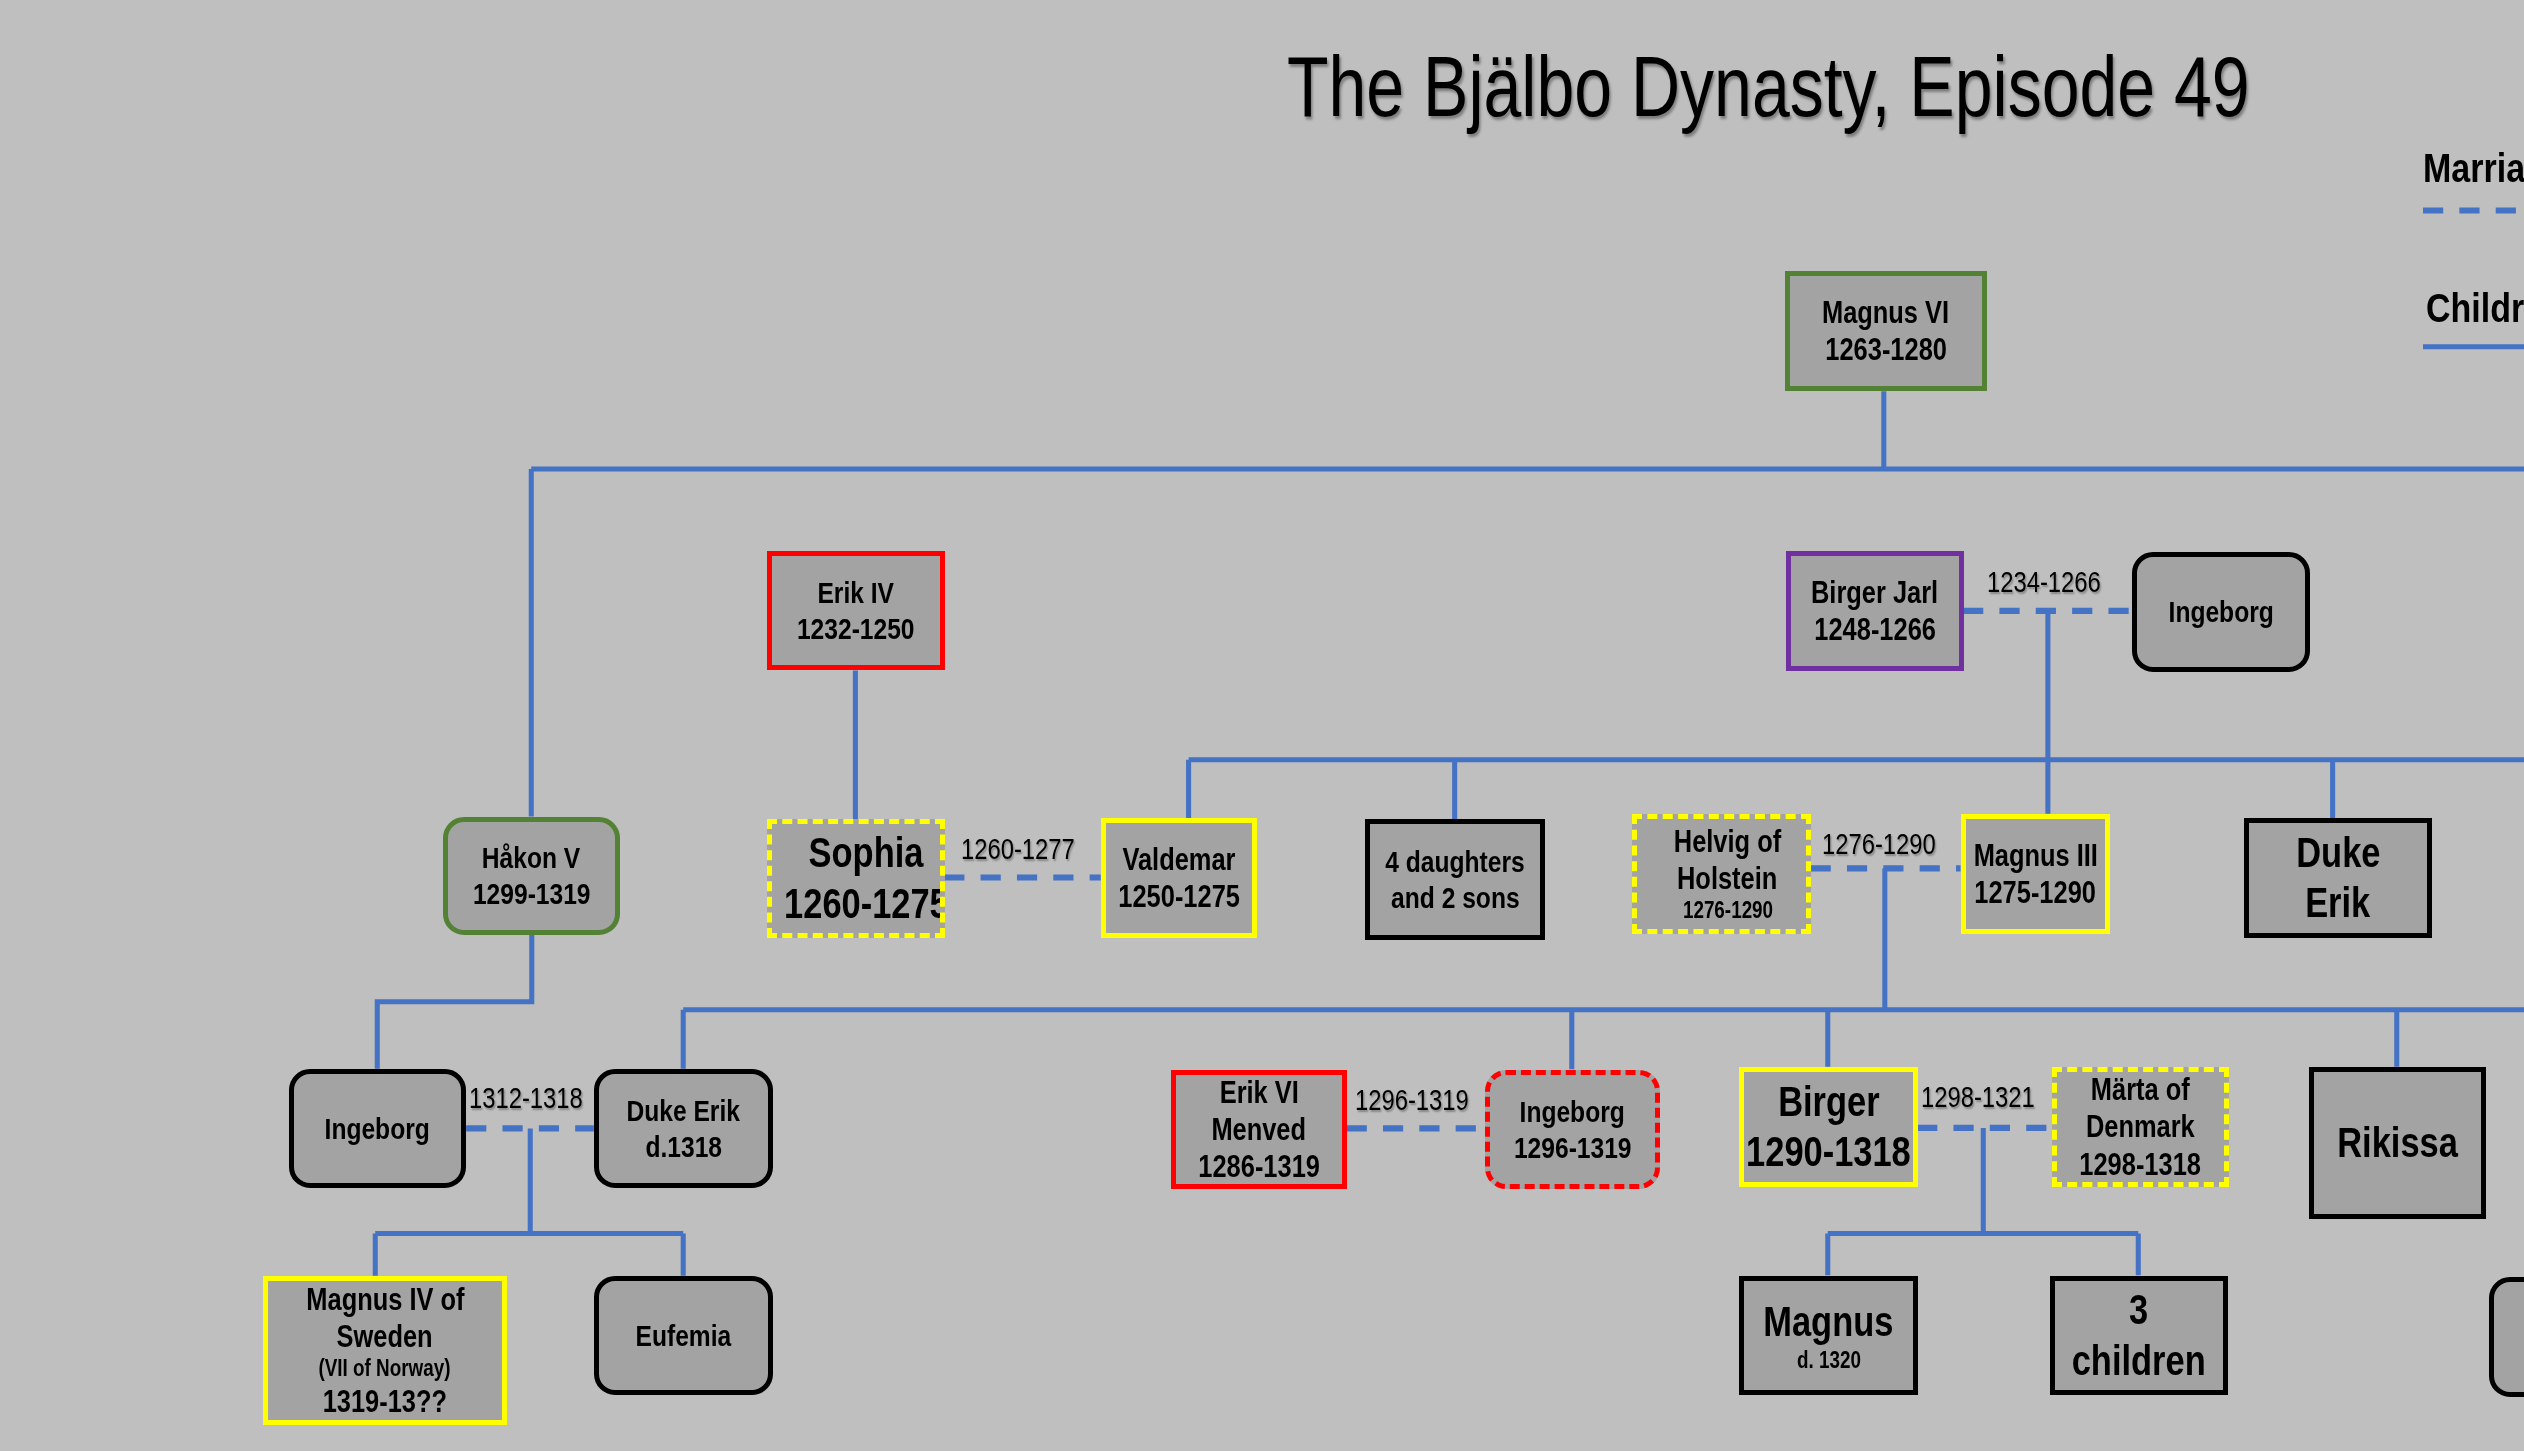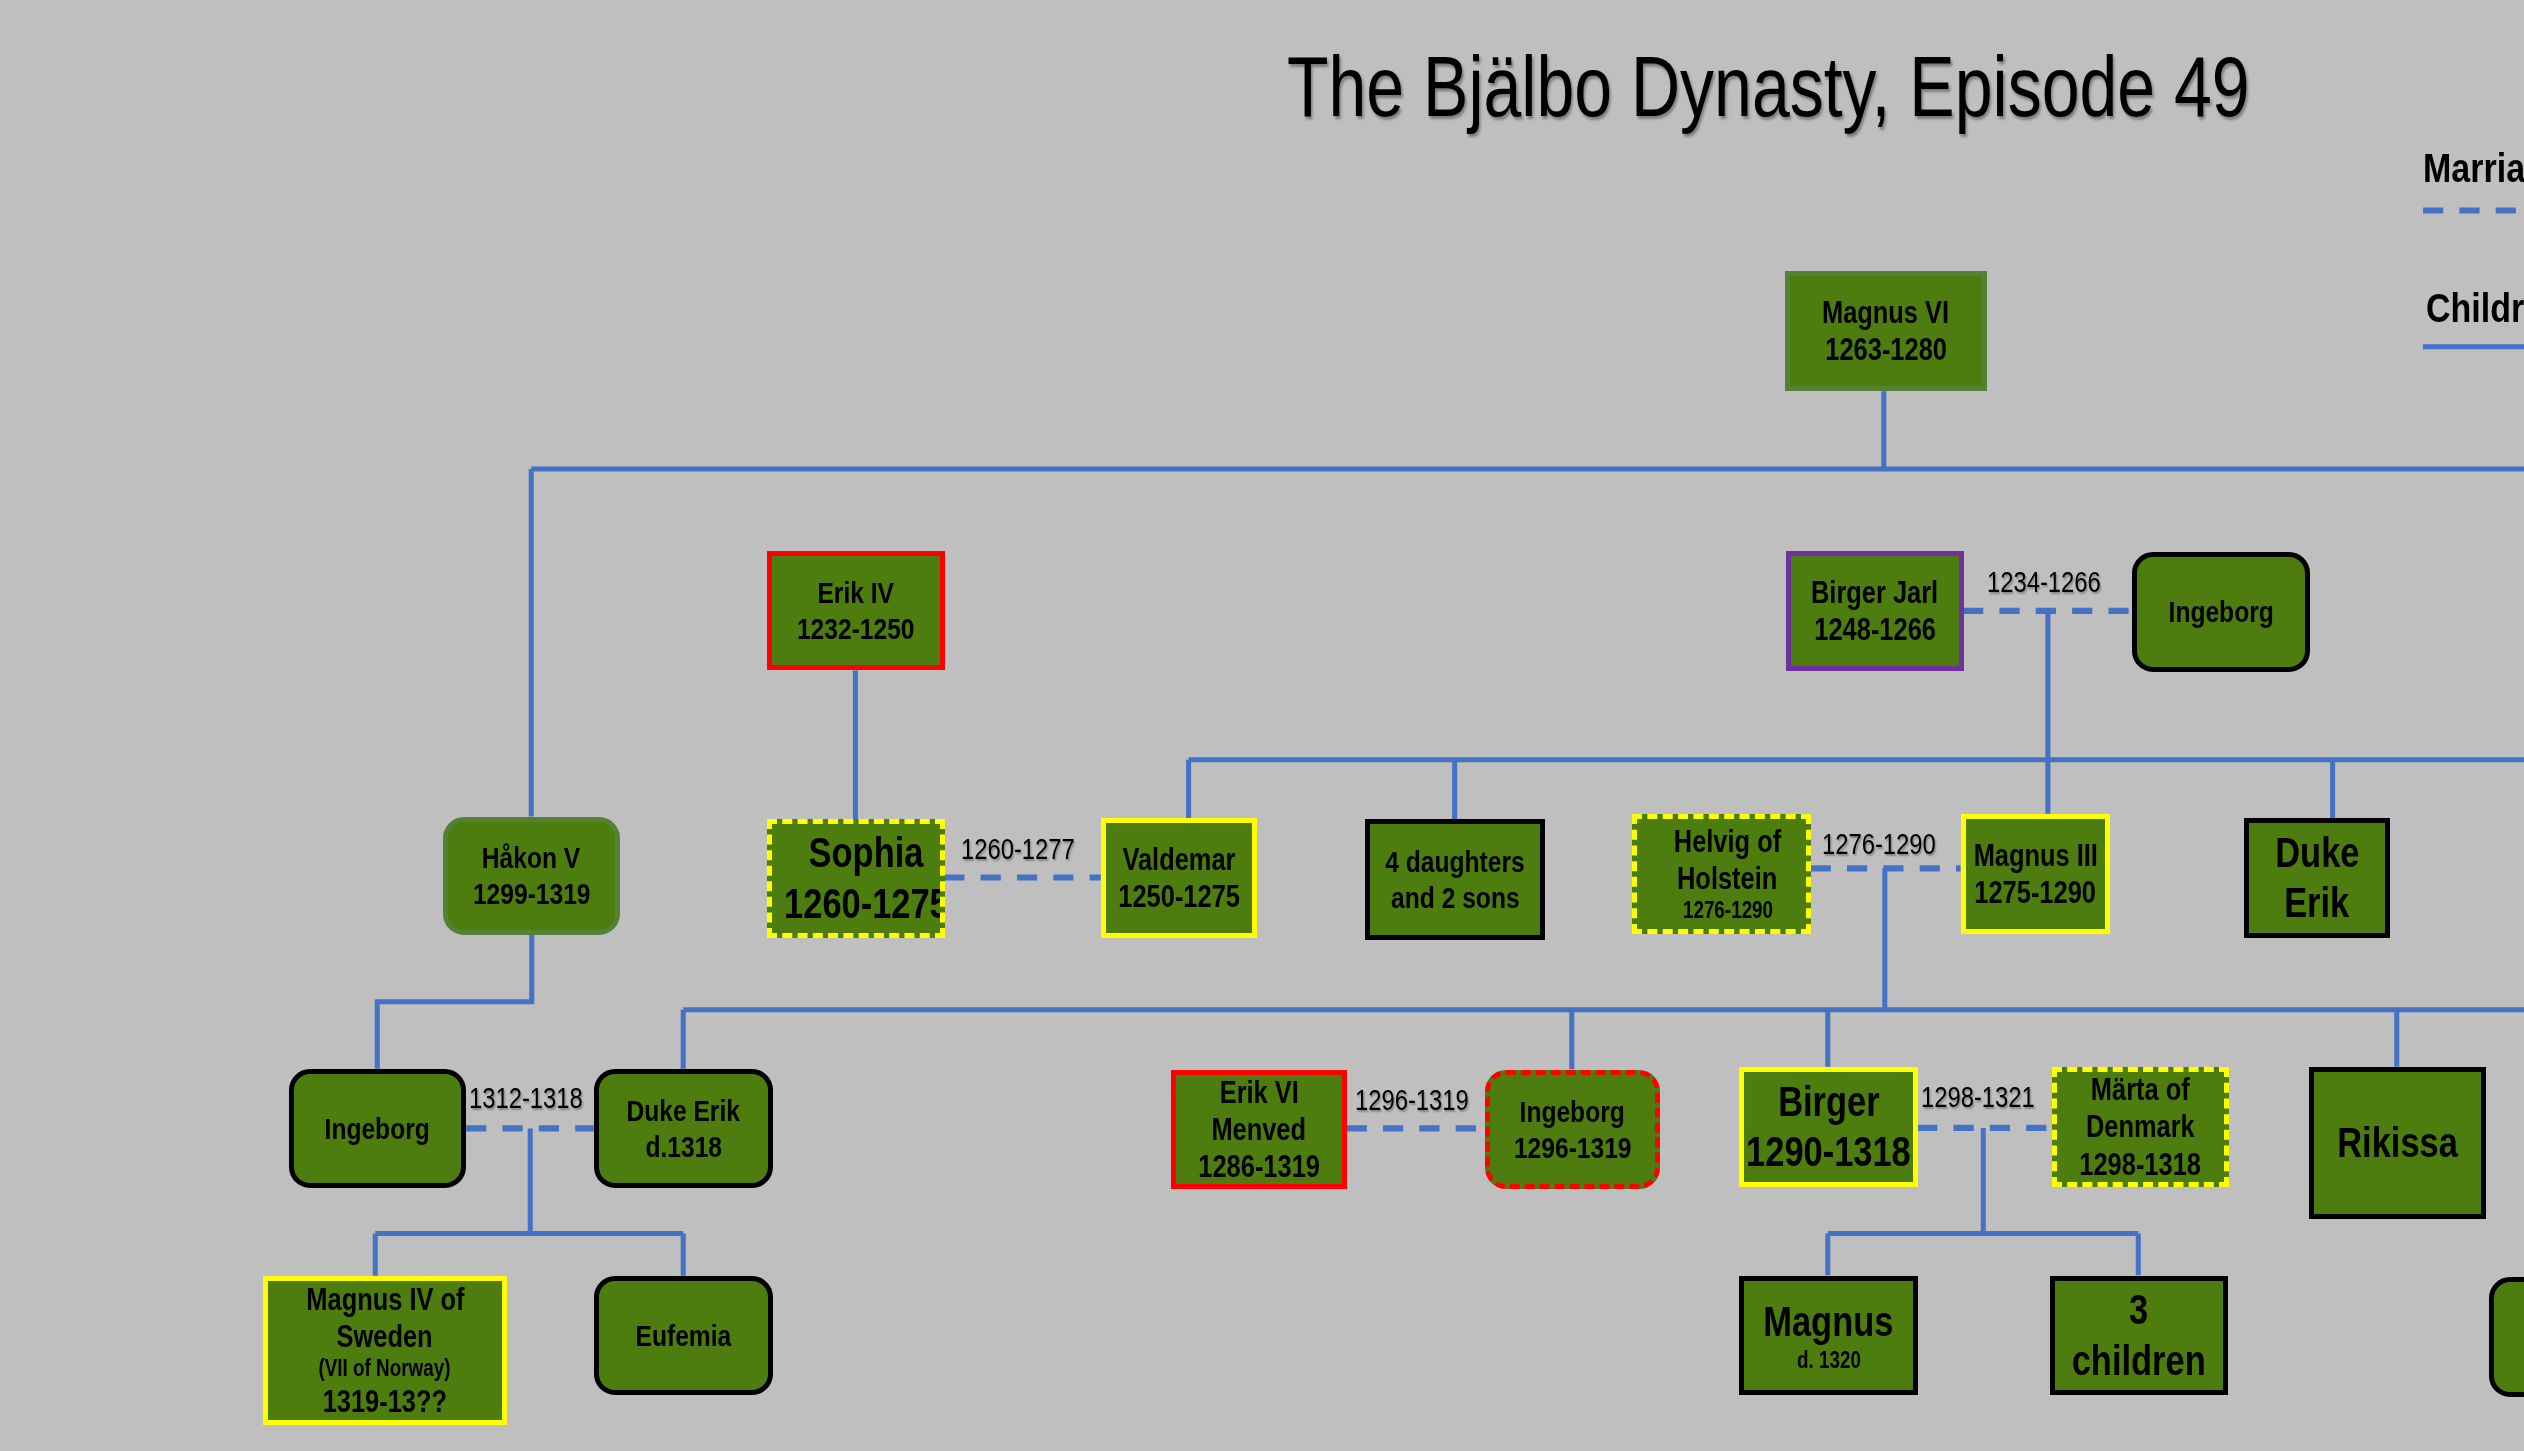--- a/index.html
+++ b/index.html
@@ -3,21 +3,21 @@
 <meta charset="utf-8">
 <style>
   html, body { margin: 0; padding: 0; }
   body { width: 3756px; height: 1451px; background: #bfbfbf; position: relative; overflow: hidden;
          font-family: "Liberation Sans", "DejaVu Sans", sans-serif; }
   #canvas { position: absolute; left: 0; top: 0; width: 3756px; height: 1451px; }
   #lines { position: absolute; left: 0; top: 0; width: 3756px; height: 1451px; }
   .title { position: absolute; left: 1287px; top: 39px; width: 1042px; height: 96px; white-space: nowrap;
            font-size: 85px; line-height: 96px; color: #000; text-shadow: 2px 3px 3px rgba(0,0,0,0.35);
            transform: scaleX(0.80); transform-origin: left center; }
-  .box { position: absolute; box-sizing: border-box; background: #4d7c0f; border: 5px solid #000;
+  .box { position: absolute; box-sizing: border-box; background: #a3a3a3; border: 5px solid #000;
          display: flex; flex-direction: column; align-items: center; justify-content: center; text-align: center;
          font-weight: bold; color: #000; overflow: hidden; }
   .box .ln { display: block; white-space: nowrap; transform: scaleX(0.82); line-height: 1.2; }
   .box.dashed { border-style: dashed; }
   .fs-s { font-size: 30px; }
   .fs-m { font-size: 31px; }
   .fs-l { font-size: 30px; border-radius: 21px; }
   .fs-xl { font-size: 42px; }
   .fs-sub { font-size: 23px; }
   .mdate { position: absolute; font-size: 29px; color: #000; white-space: nowrap; transform: scaleX(0.82);
@@ -90,21 +90,21 @@
     </div>
     <div class="box fs-m dashed" style="left: 1632px; top: 814px; width: 179px; height: 120px; border-color: rgb(255, 255, 0); padding-left: 12px;">
       <span class="ln">Helvig of</span>
       <span class="ln">Holstein</span>
       <span class="ln fs-sub">1276-1290</span>
     </div>
     <div class="box fs-m" style="left: 1961px; top: 814px; width: 149px; height: 120px; border-color: rgb(255, 255, 0);">
       <span class="ln">Magnus III</span>
       <span class="ln">1275-1290</span>
     </div>
-    <div class="box fs-xl" style="left: 2244px; top: 818px; width: 146px; height: 120px; border-color: rgb(0, 0, 0);">
+    <div class="box fs-xl" style="left: 2244px; top: 818px; width: 188px; height: 120px; border-color: rgb(0, 0, 0);">
       <span class="ln">Duke</span>
       <span class="ln">Erik</span>
     </div>
     <div class="box fs-l" style="left: 289px; top: 1069px; width: 177px; height: 119px; border-color: rgb(0, 0, 0);">
       <span class="ln">Ingeborg</span>
     </div>
     <div class="box fs-l" style="left: 594px; top: 1069px; width: 179px; height: 119px; border-color: rgb(0, 0, 0);">
       <span class="ln">Duke Erik</span>
       <span class="ln">d.1318</span>
     </div>

